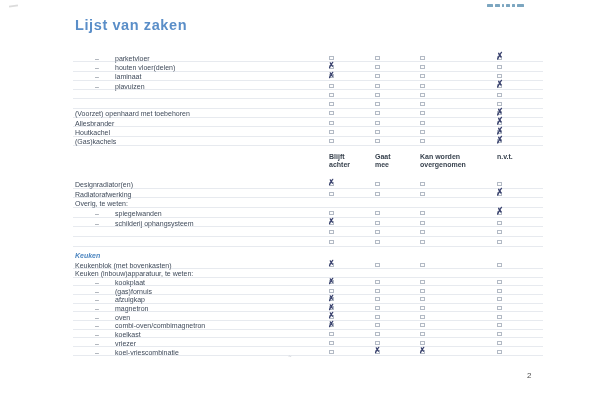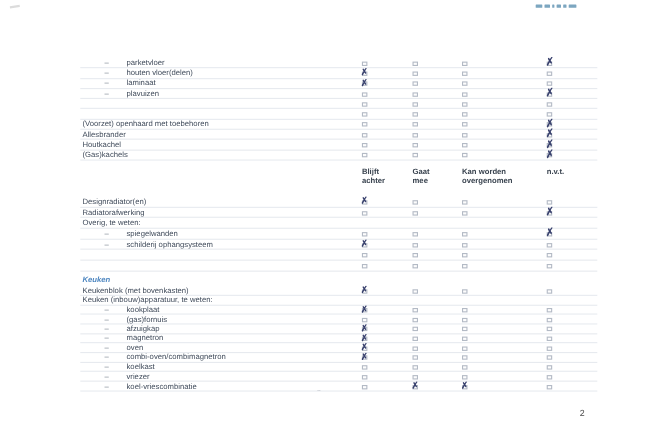--- a/index.html
+++ b/index.html
@@ -44,20 +44,21 @@
 <div class="page">
   <div class="artifact"></div>
   <div class="logo">
     <span class="s1"></span>
       <span class="s2"></span>
       <span class="s3"></span>
     <span class="s4"></span>
       <span class="s5"></span>
       <span class="s6"></span>
   </div>
+  <h1 class="title">Lijst van zaken</h1>
   <div class="rows" id="rows">
       <div class="row top subitem">
         <span class="dash">–</span>
         <span class="lbl">parketvloer</span>
         <span class="cb c1"></span>
         <span class="cb c2"></span>
         <span class="cb c3"></span>
         <span class="cb c4 on"></span>
       </div>
       <div class="row top subitem">

